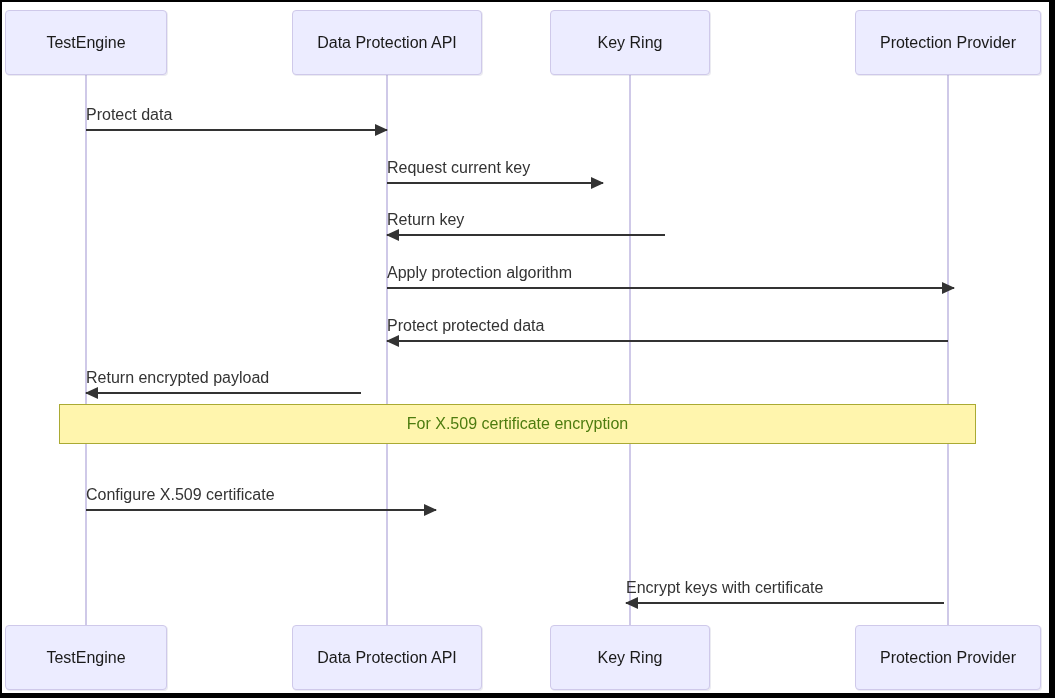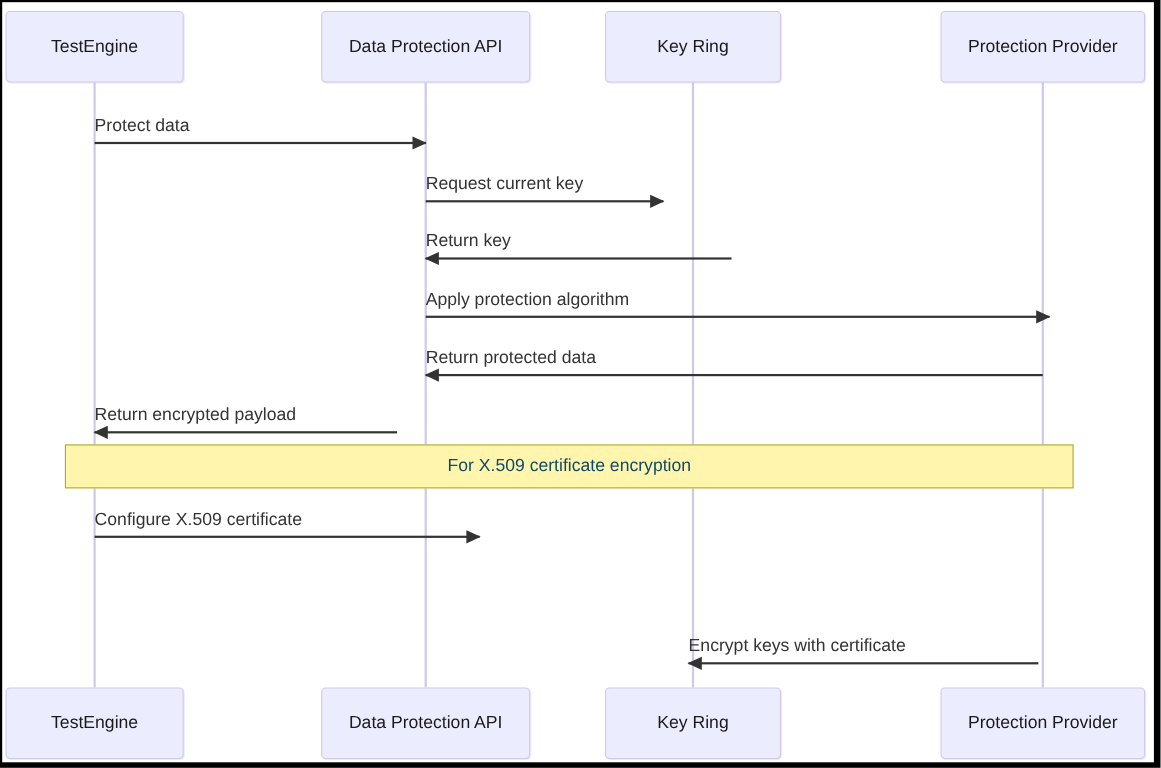--- a/index.html
+++ b/index.html
@@ -41,21 +41,21 @@
   }
   .arrowhead { position:absolute; width:0; height:0; bottom:-5px;
     border-top:6px solid transparent; border-bottom:6px solid transparent; }
   .msg.dir-right .arrowhead { right:-1px; border-left:13px solid var(--arrow, #333333); }
   .msg.dir-left  .arrowhead { left:-1px;  border-right:13px solid var(--arrow, #333333); }
   .note {
     position:absolute; left:57px; top:402px; width:917px; height:40px;
     background:var(--note-fill, #fff5ad);
     border:1px solid var(--note-border, #aaaa33);
     display:flex; align-items:center; justify-content:center;
-    font-size:16px; color:#0c4a6e;
+    font-size:16px; color:#4d7c0f;
   }
 </style>
 </head>
 <body>
 
 <div class="canvas">
 
   <div class="lifeline" style="left:83px"></div>
   <div class="lifeline" style="left:384px"></div>
   <div class="lifeline" style="left:627px"></div>
@@ -96,38 +96,38 @@
   </div>
 
   <div class="msg dir-right" style="left:385px;width:567px;top:258px">
     <div class="msg-label">Apply protection algorithm</div>
     <div class="msg-line">
         <div class="arrowhead"></div>
       </div>
   </div>
 
   <div class="msg dir-left" style="left:385px;width:561px;top:311px">
-    <div class="msg-label">Return protected data</div>
+    <div class="msg-label">Protect protected data</div>
     <div class="msg-line">
         <div class="arrowhead"></div>
       </div>
   </div>
 
   <div class="msg dir-left" style="left:84px;width:275px;top:363px">
     <div class="msg-label">Return encrypted payload</div>
     <div class="msg-line">
         <div class="arrowhead"></div>
       </div>
   </div>
 
   <div class="note">
     <span>For X.509 certificate encryption</span>
   </div>
 
-  <div class="msg dir-right" style="left:84px;width:350px;top:458px">
+  <div class="msg dir-right" style="left:84px;width:350px;top:480px">
     <div class="msg-label">Configure X.509 certificate</div>
     <div class="msg-line">
         <div class="arrowhead"></div>
       </div>
   </div>
 
 
   <div class="msg dir-left" style="left:624px;width:318px;top:573px">
     <div class="msg-label">Encrypt keys with certificate</div>
     <div class="msg-line">

